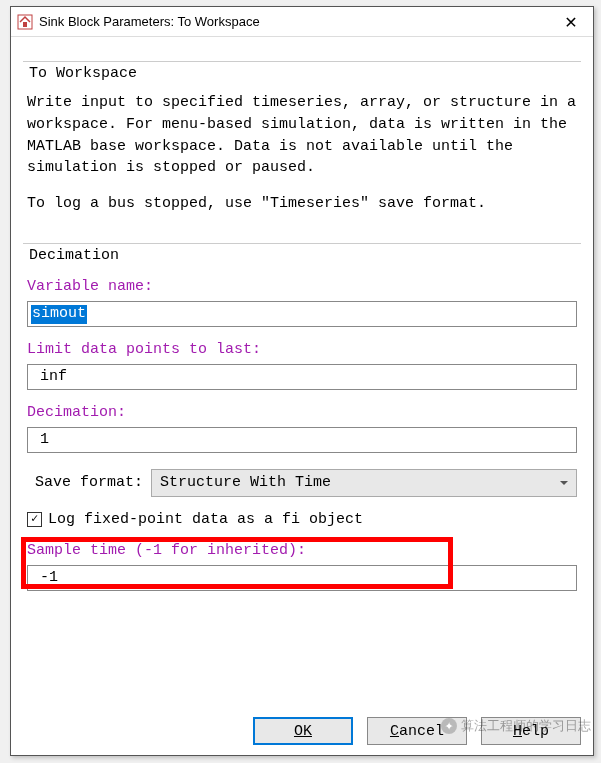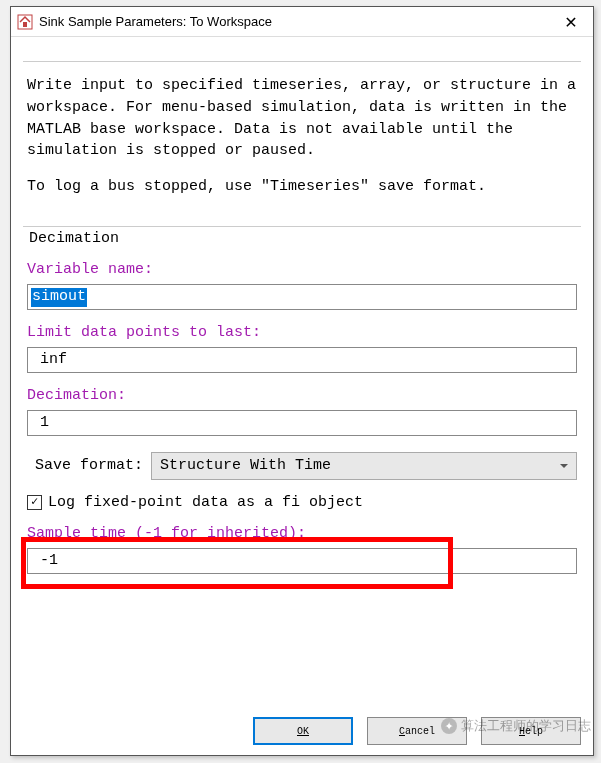--- a/index.html
+++ b/index.html
@@ -166,21 +166,21 @@
       right: 12px;
       display: flex;
       gap: 14px;
     }
     .btn {
       width: 100px;
       height: 28px;
       border: 1px solid #888;
       background: #e8e8e8;
       font-family: inherit;
-      font-size: 10px;
+      font-size: 15px;
       display: flex;
       align-items: center;
       justify-content: center;
       cursor: pointer;
     }
     .btn.primary {
       border: 2px solid #0078d7;
       background: #e8e8e8;
     }
     .btn .ul { text-decoration: underline; }
@@ -209,30 +209,31 @@
 
 <div class="window">
   <div class="titlebar">
     <span class="titlebar-icon">
       <svg width="16" height="16" viewBox="0 0 16 16">
           <rect x="1" y="1" width="14" height="14" fill="#fff" stroke="#c04040"></rect>
           <path d="M3 8 L8 3 L13 8" stroke="#c04040" fill="none" stroke-width="1.5"></path>
           <rect x="6" y="8" width="4" height="5" fill="#c04040"></rect>
         </svg>
     </span>
-    <span class="titlebar-text">Sink Sample Parameters: To Workspace</span>
+    <span class="titlebar-text">Sink Block Parameters: To Workspace</span>
     <div class="close-btn">
       <span>✕</span>
     </div>
   </div>
 
   <div class="content">
 
     <div class="fieldset">
       <div class="fieldset-border"></div>
+      <div class="fieldset-legend">To Workspace</div>
       <div class="desc">
         <p>Write input to specified timeseries, array, or structure in a workspace. For menu-based simulation, data is written in the MATLAB base workspace. Data is not available until the simulation is stopped or paused.</p>
         <p>To log a bus stopped, use "Timeseries" save format.</p>
       </div>
     </div>
 
     <div class="fieldset" style="margin-top:2px;">
       <div class="fieldset-border"></div>
       <div class="fieldset-legend">Decimation</div>
 

